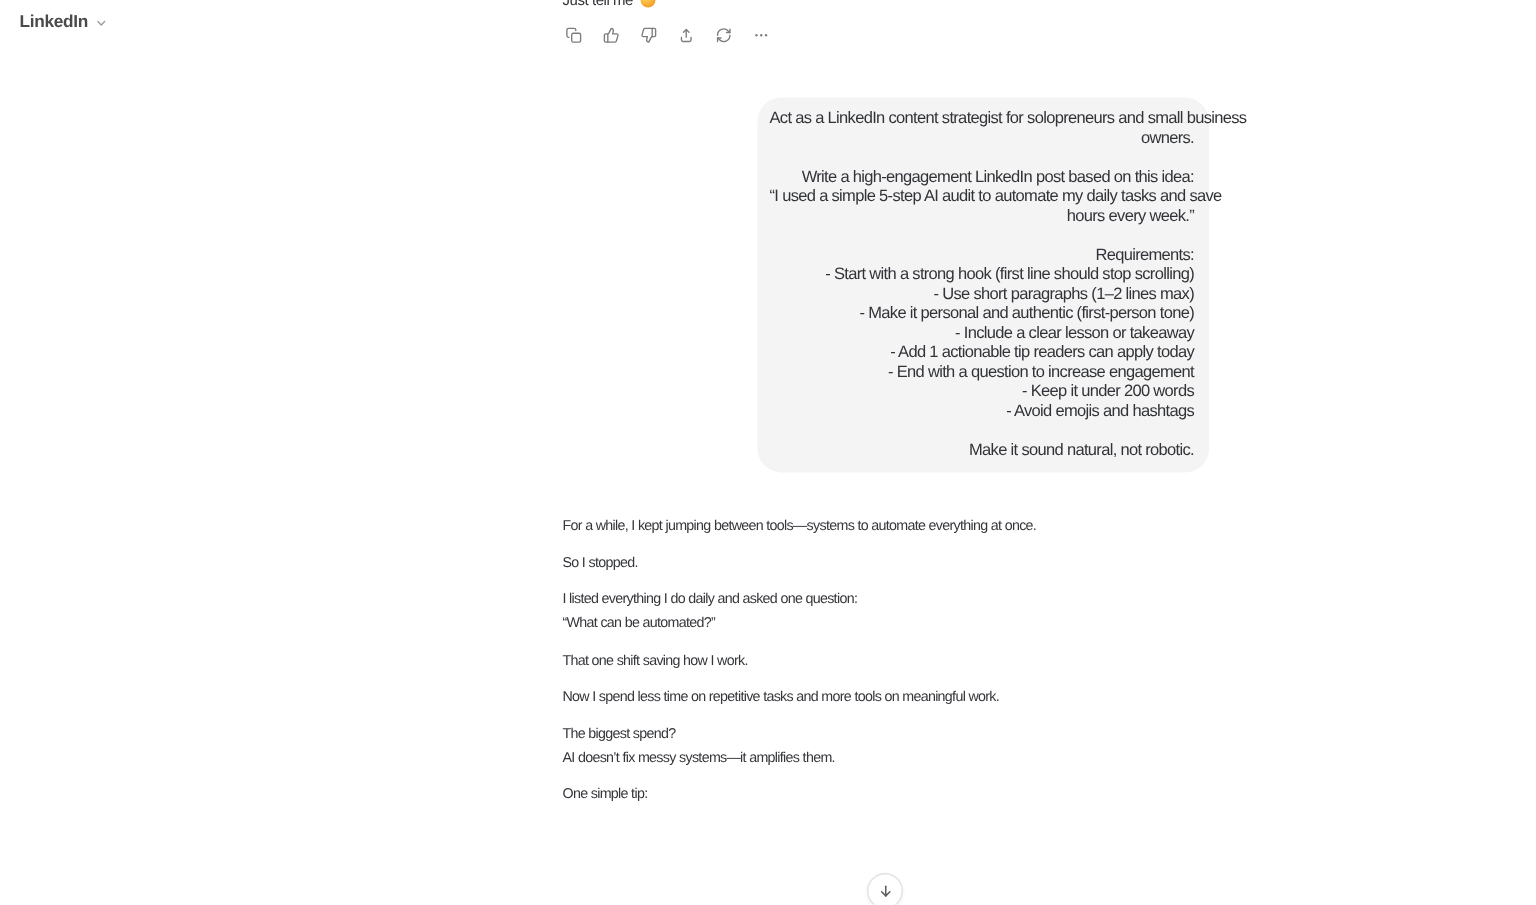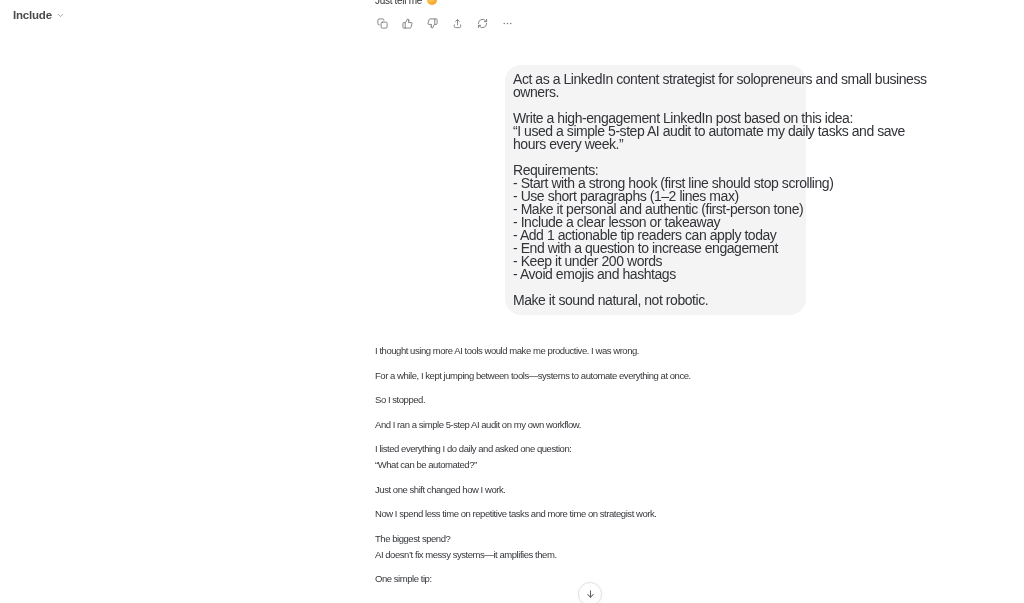--- a/index.html
+++ b/index.html
@@ -51,22 +51,22 @@
   }
   .action-btn svg { width: 11px; height: 11px; display: block; }
 
   
   .user-bubble {
     position: absolute; left: 505px; top: 65px; width: 301px;
     background: #f4f4f4; border-radius: 16px;
     padding: 8px 10px 8px 8px;
   }
   .user-bubble .bubble-text {
-    font-size: 14px; line-height: 13px; letter-spacing: -0.45px;
-    white-space: pre; color: #313338;
+    font-size: 11px; line-height: 13px; letter-spacing: -0.45px;
+    white-space: pre; color: #313338; text-align: right;
   }
 
   
   .response { position: absolute; left: 375px; top: 343px; width: 450px; }
   .response p {
     margin: 0 0 8.5px 0;
     font-size: 9.5px; line-height: 16px; letter-spacing: -0.45px;
     white-space: pre; color: #35373b;
   }
 
@@ -78,21 +78,21 @@
     box-shadow: 0 1px 3px rgba(0,0,0,0.05);
     display: flex; align-items: center; justify-content: center;
     cursor: pointer; padding: 0;
   }
   .scroll-btn svg { width: 11px; height: 11px; color: #5d5d5d; }
 </style>
 </head>
 <body>
 
 <div class="model-switcher">
-  <span class="label">Include</span>
+  <span class="label">LinkedIn</span>
   <span style="display:flex;">
     <svg viewBox="0 0 24 24" fill="none" stroke="currentColor" stroke-width="2.4" stroke-linecap="round" stroke-linejoin="round">
         <path d="m6 9 6 6 6-6"></path>
       </svg>
   </span>
 </div>
 
 <div class="partial-msg">
   <span>Just tell me</span>
   <span class="emoji-dot"></span>
@@ -158,28 +158,26 @@
 - Include a clear lesson or takeaway
 - Add 1 actionable tip readers can apply today
 - End with a question to increase engagement
 - Keep it under 200 words
 - Avoid emojis and hashtags
 
 Make it sound natural, not robotic.</div>
 </div>
 
 <div class="response">
-  <p>I thought using more AI tools would make me productive. I was wrong.</p>
   <p>For a while, I kept jumping between tools—systems to automate everything at once.</p>
   <p>So I stopped.</p>
-  <p>And I ran a simple 5-step AI audit on my own workflow.</p>
   <p>I listed everything I do daily and asked one question:
 “What can be automated?”</p>
-  <p>Just one shift changed how I work.</p>
-  <p>Now I spend less time on repetitive tasks and more time on strategist work.</p>
+  <p>That one shift saving how I work.</p>
+  <p>Now I spend less time on repetitive tasks and more tools on meaningful work.</p>
   <p>The biggest spend?
 AI doesn’t fix messy systems—it amplifies them.</p>
   <p>One simple tip:</p>
 </div>
 
 <button class="scroll-btn">
   <svg viewBox="0 0 24 24" fill="none" stroke="currentColor" stroke-width="2.2" stroke-linecap="round" stroke-linejoin="round">
     <path d="M12 4v14"></path>
     <path d="m6 12 6 6 6-6"></path>
   </svg>

